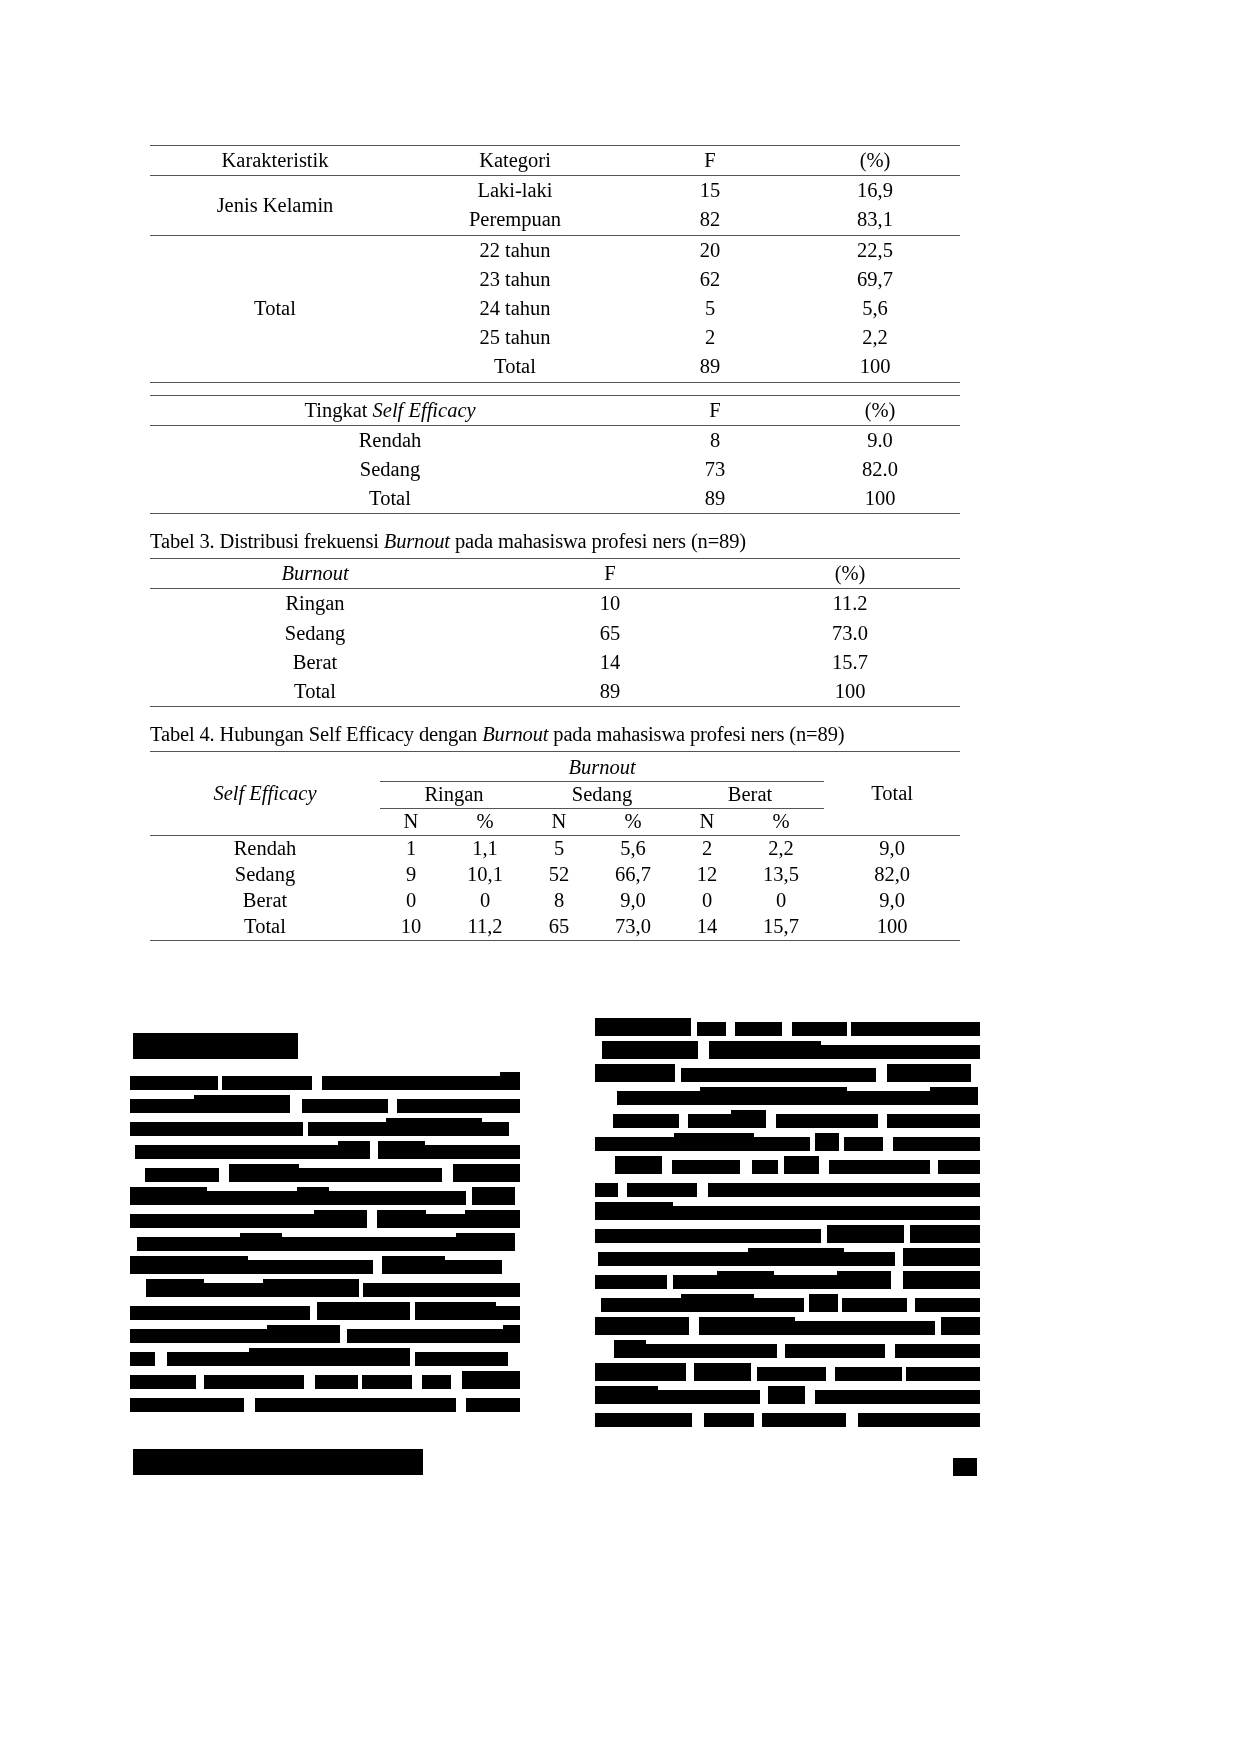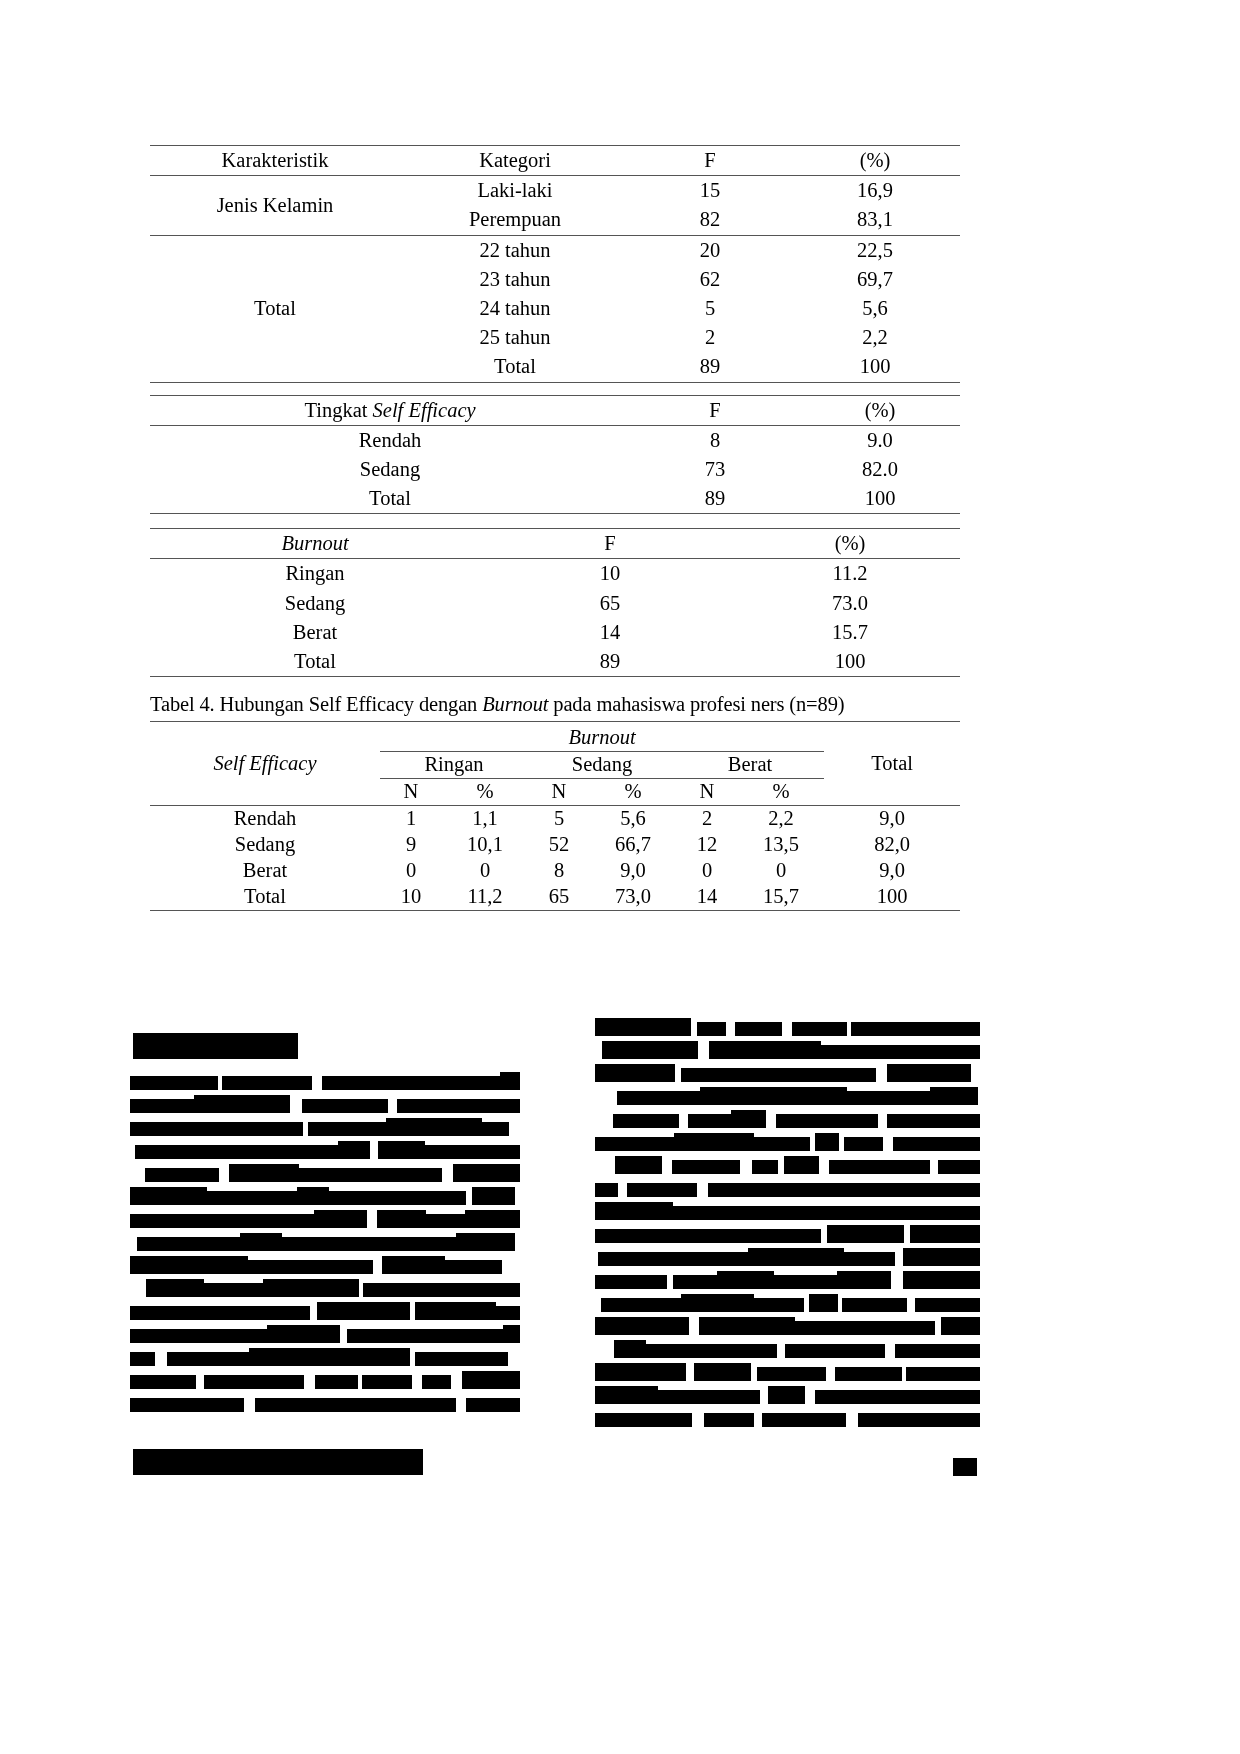--- a/index.html
+++ b/index.html
@@ -184,20 +184,21 @@
           <tr class="rule-bot">
             <td class="c">Total</td>
             <td class="c">89</td>
             <td class="c">100</td>
           </tr>
         </tbody>
       </table>
     </div>
 
     <div class="block">
+      <p class="caption"><span>Tabel 3. Distribusi frekuensi </span><span class="it">Burnout</span><span> pada mahasiswa profesi ners (n=89)</span></p>
 
       <table class="tbl">
         <colgroup>
             <col style="width:330px">
             <col style="width:260px">
             <col style="width:220px">
           </colgroup>
         <thead>
           <tr class="hdr rule-top rule-under">
             <th class="c it">Burnout</th>

